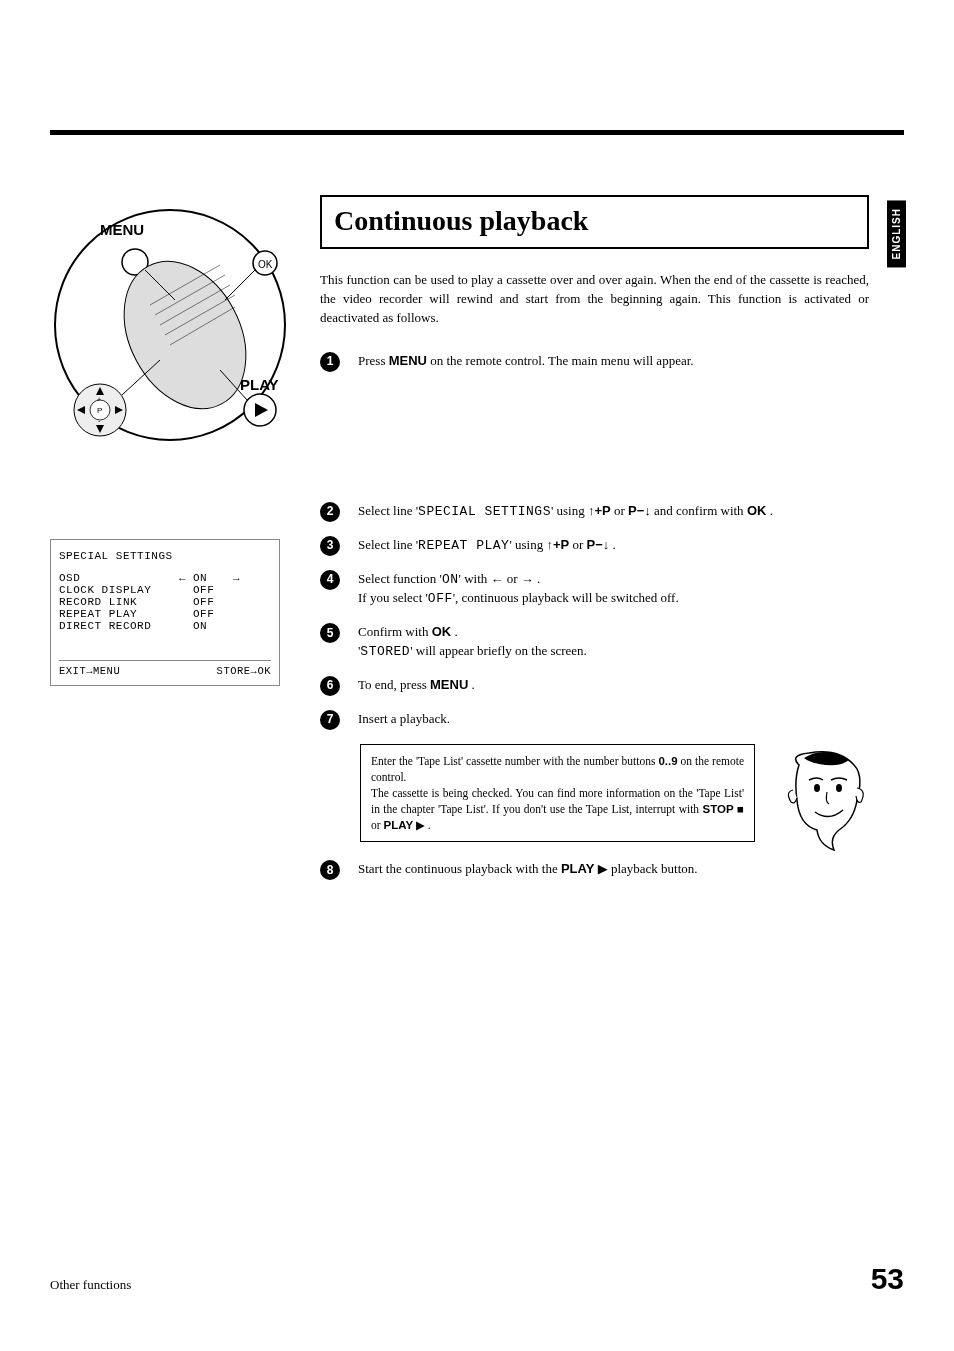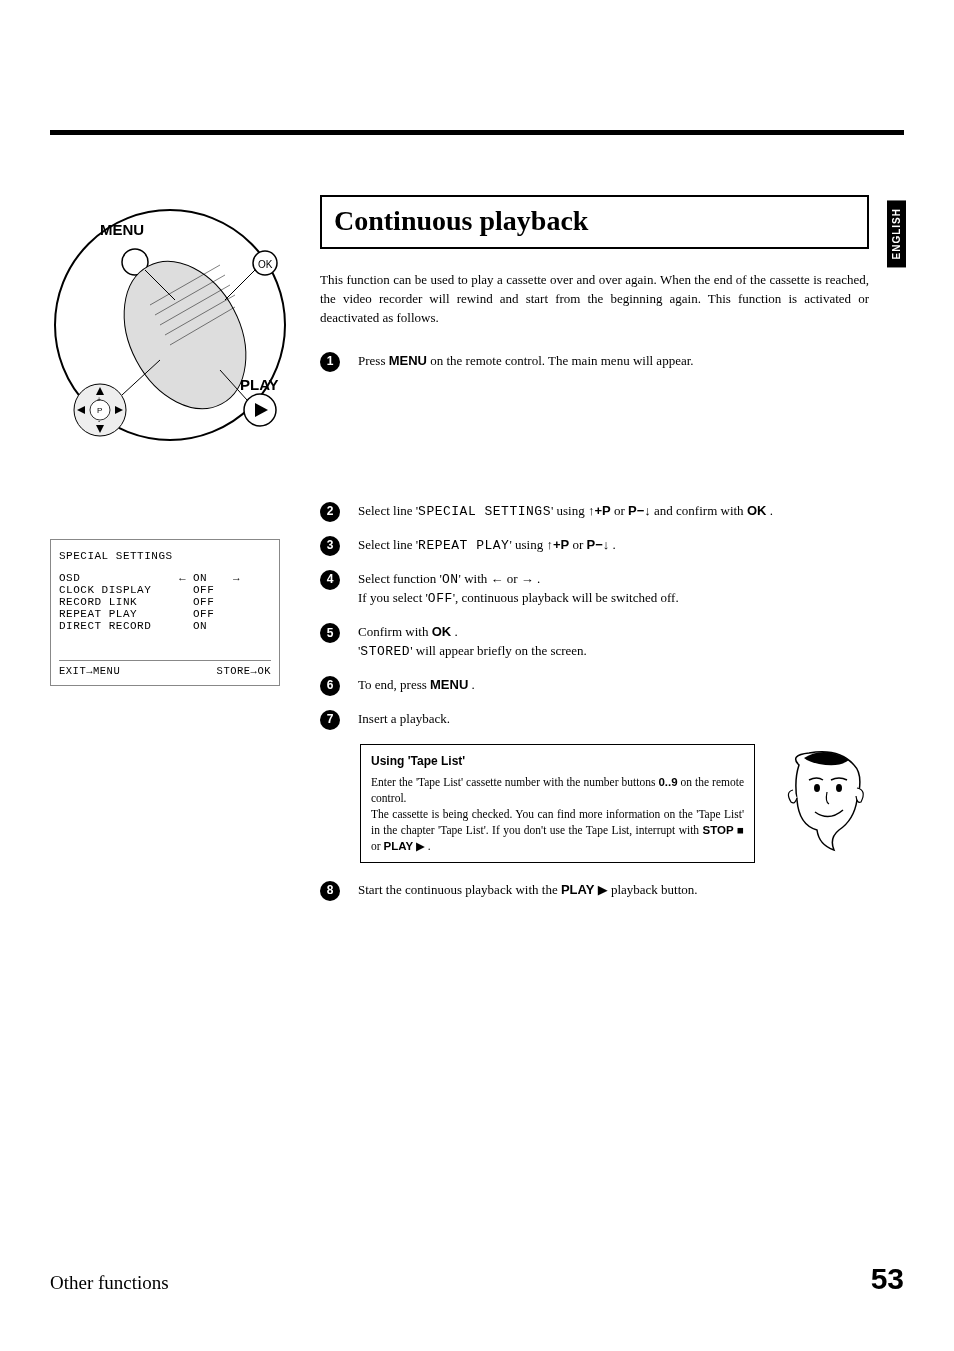--- a/index.html
+++ b/index.html
@@ -143,21 +143,21 @@
     position: absolute;
     bottom: 55px;
     left: 50px;
     right: 50px;
     display: flex;
     justify-content: space-between;
     align-items: baseline;
   }
   .footer-left {
     font-family: Georgia, serif;
-    font-size: 19px;
+    font-size: 13px;
   }
   .footer-right {
     font-family: Arial, sans-serif;
     font-weight: bold;
     font-size: 30px;
   }
   .arrow-glyph { font-family: Arial, sans-serif; }
 </style>
 </head>
 <body>
@@ -299,21 +299,20 @@
       </div>
 
       <div class="step">
         <div class="step-num">7</div>
         <div class="step-body">
           <span>Insert a playback.</span>
         </div>
       </div>
 
       <div class="tip-box">
-        <div class="tip-title">Using 'Tape List'</div>
         <span>Enter the 'Tape List' cassette number with the number buttons </span><span class="bold">0..9</span><span> on the remote control.</span><br>
         <span>The cassette is being checked. You can find more information on the 'Tape List' in the chapter 'Tape List'. If you don't use the Tape List, interrupt with </span><span class="bold">STOP</span> <span>■</span><span> or </span><span class="bold">PLAY</span> <span>▶</span><span> .</span>
       </div>
 
       <div class="step">
         <div class="step-num">8</div>
         <div class="step-body">
           <span>Start the continuous playback with the </span><span class="bold">PLAY</span> <span>▶</span><span> playback button.</span>
         </div>
       </div>

